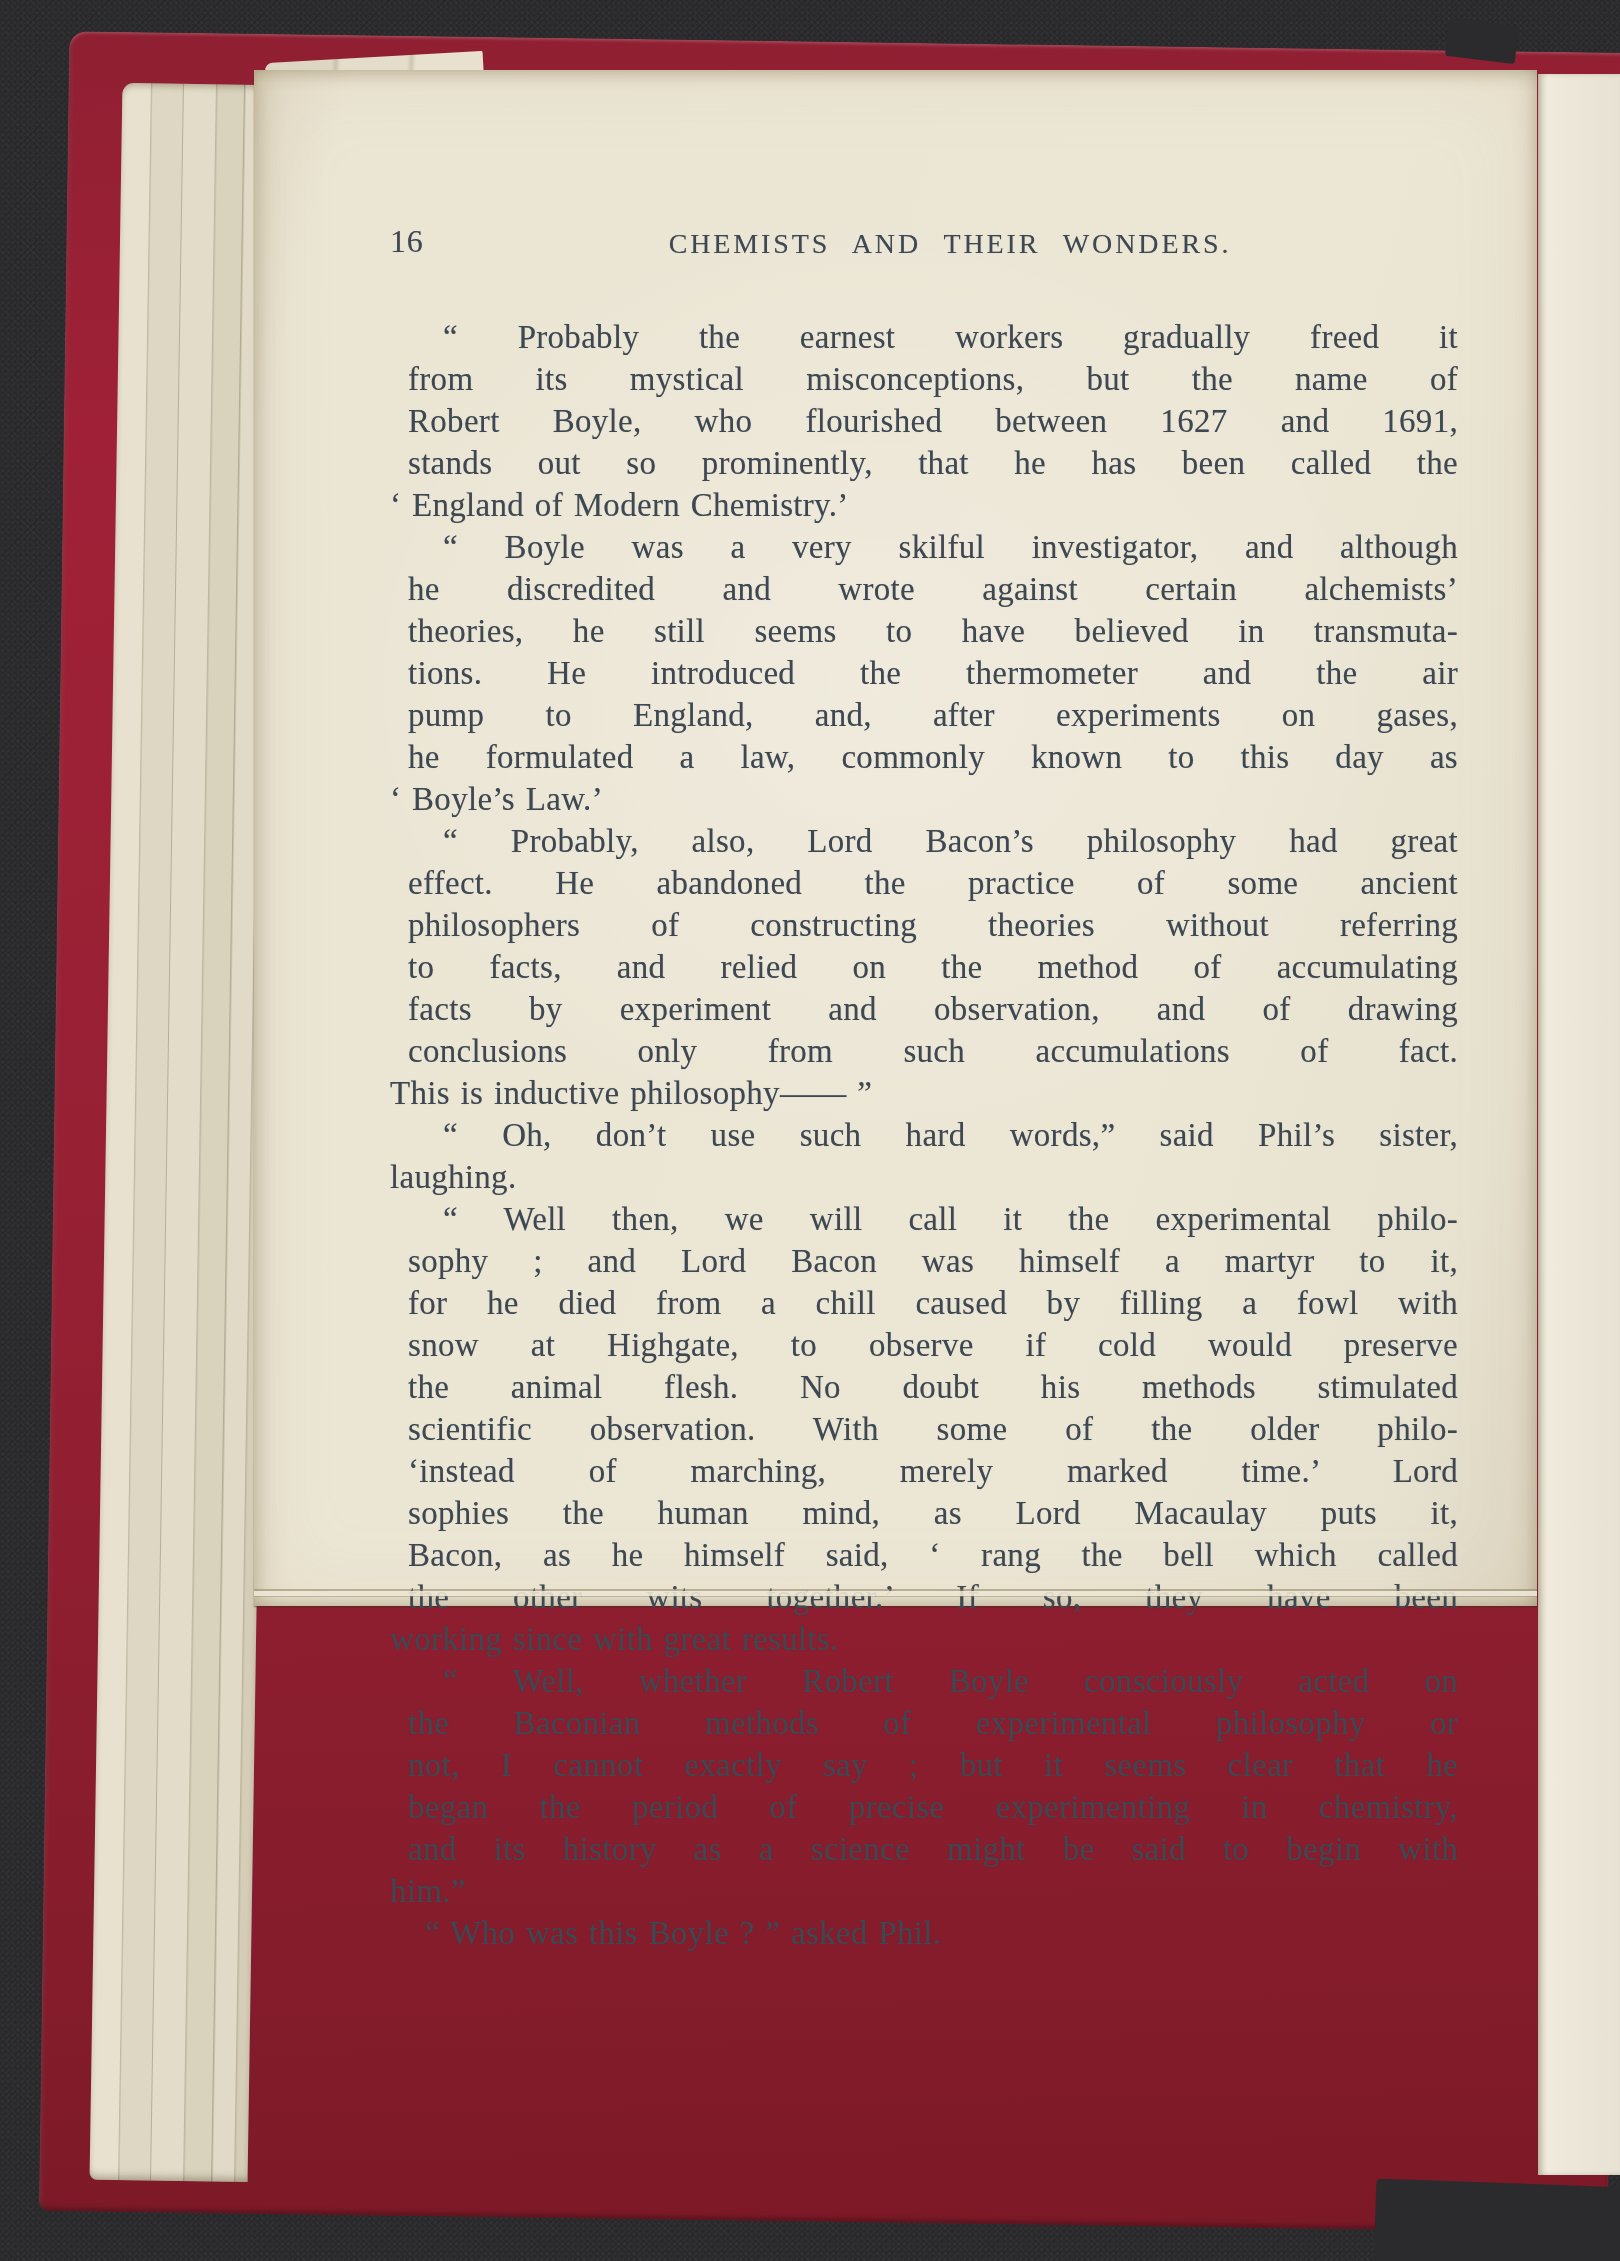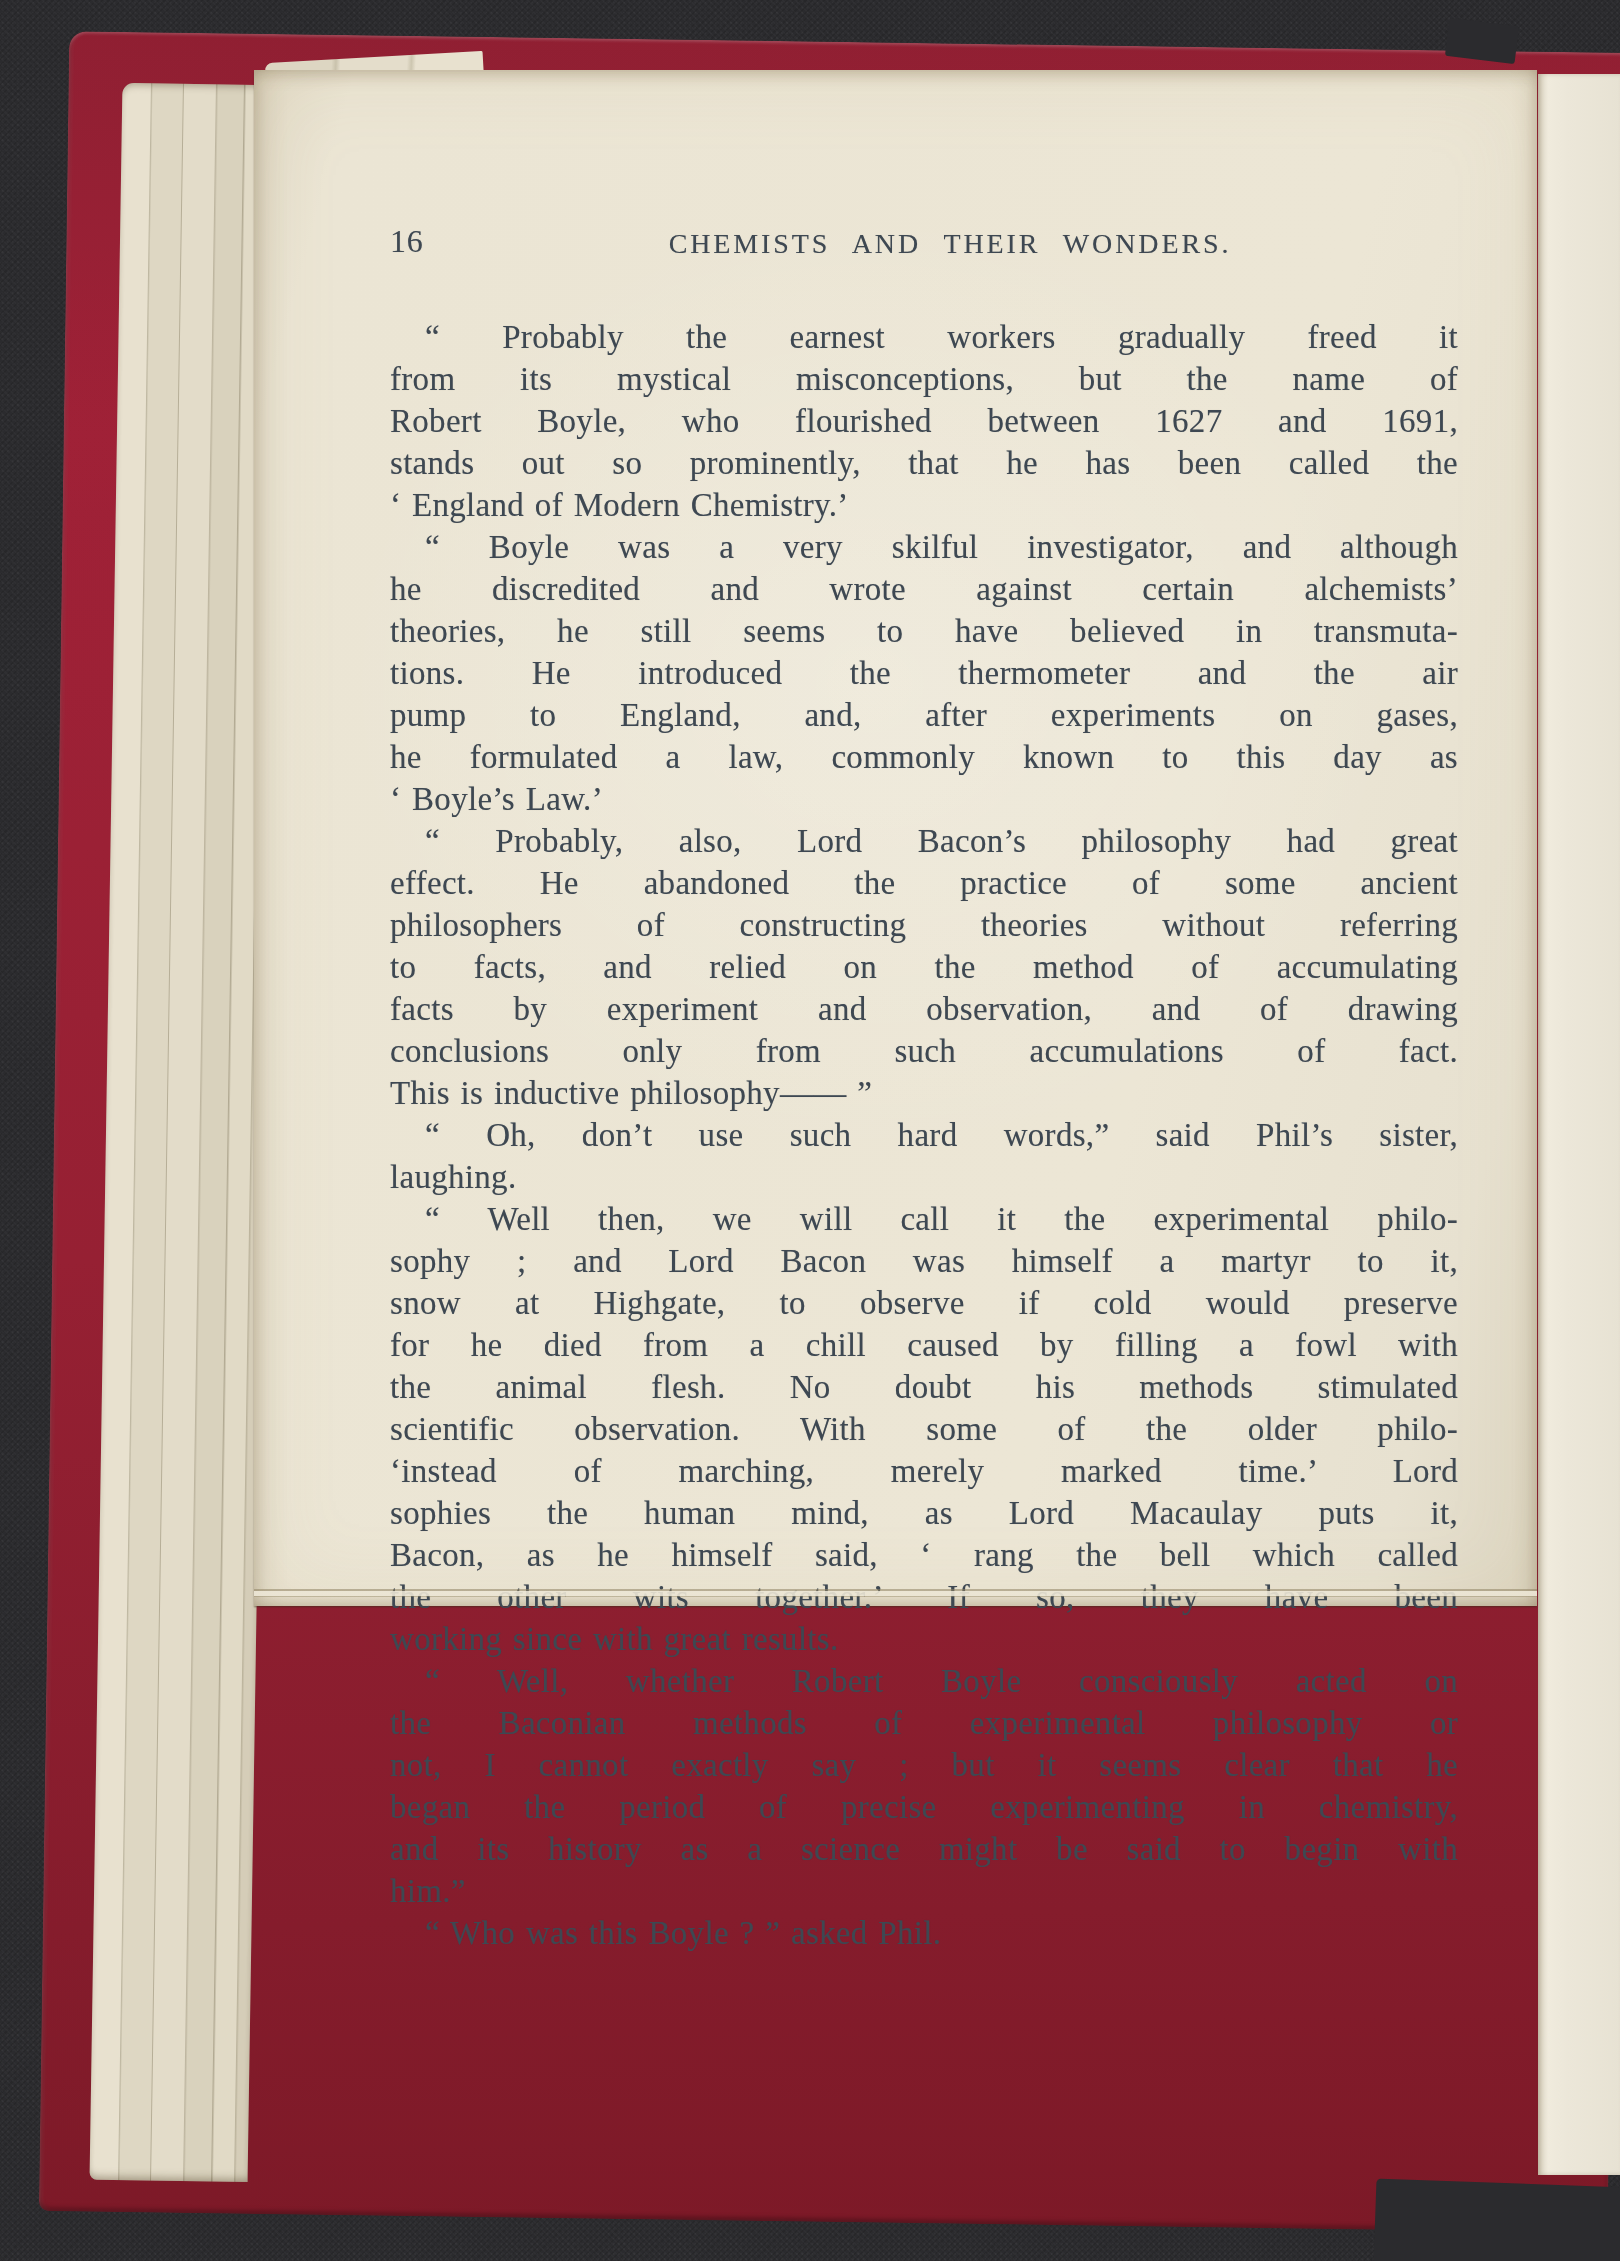--- a/index.html
+++ b/index.html
@@ -91,21 +91,21 @@
   }
   .running-title{
     left:696px;top:157px;transform:translateX(-50%);
     font-size:28px;line-height:33px;letter-spacing:2.9px;word-spacing:13px;white-space:nowrap;text-align:center;
   }
   .body-text{
     left:136px;top:246px;width:1068px;
     font-size:33px;letter-spacing:0.3px;word-spacing:2.2px;
   }
   .line{height:42px;line-height:42px;white-space:normal;}
-  .jline{text-align:justify;text-align-last:justify;}
+  .jline{text-align:justify;text-align-last:justify;margin-left:18px;}
   .indent{text-indent:35px;}
 </style>
 </head>
 <body>
 
 <div class="abs cover"></div>
 <div class="abs notch"></div>
 <div class="abs wedge"></div>
 <div class="abs page-stack"></div>
 <div class="abs fan"></div>
@@ -131,22 +131,22 @@
       <div class="line jline">effect. He abandoned the practice of some ancient</div>
       <div class="line jline">philosophers of constructing theories without referring</div>
       <div class="line jline">to facts, and relied on the method of accumulating</div>
       <div class="line jline">facts by experiment and observation, and of drawing</div>
       <div class="line jline">conclusions only from such accumulations of fact.</div>
       <div class="line">This is inductive philosophy—— ”</div>
       <div class="line jline indent">“ Oh, don’t use such hard words,” said Phil’s sister,</div>
       <div class="line">laughing.</div>
       <div class="line jline indent">“ Well then, we will call it the experimental philo-</div>
       <div class="line jline">sophy ; and Lord Bacon was himself a martyr to it,</div>
+      <div class="line jline">for he died from a chill caused by filling a fowl with</div>
       <div class="line jline">snow at Highgate, to observe if cold would preserve</div>
-      <div class="line jline">for he died from a chill caused by filling a fowl with</div>
       <div class="line jline">the animal flesh. No doubt his methods stimulated</div>
       <div class="line jline">scientific observation. With some of the older philo-</div>
       <div class="line jline">‘instead of marching, merely marked time.’ Lord</div>
       <div class="line jline">sophies the human mind, as Lord Macaulay puts it,</div>
       <div class="line jline">Bacon, as he himself said, ‘ rang the bell which called</div>
       <div class="line jline">the other wits together.’ If so, they have been</div>
       <div class="line">working since with great results.</div>
       <div class="line jline indent">“ Well, whether Robert Boyle consciously acted on</div>
       <div class="line jline">the Baconian methods of experimental philosophy or</div>
       <div class="line jline">not, I cannot exactly say ; but it seems clear that he</div>

